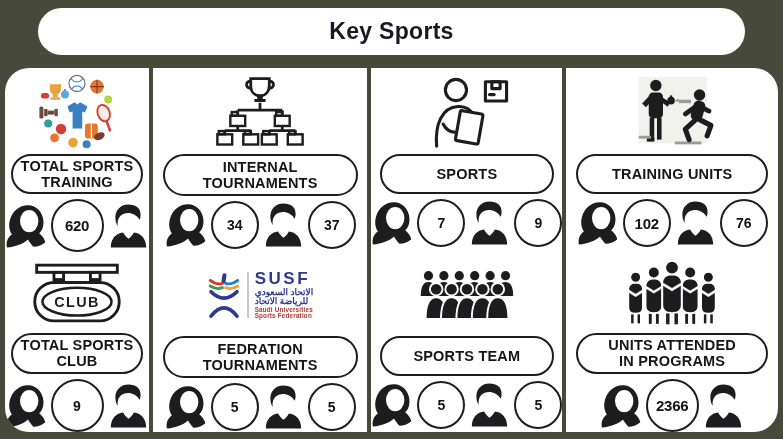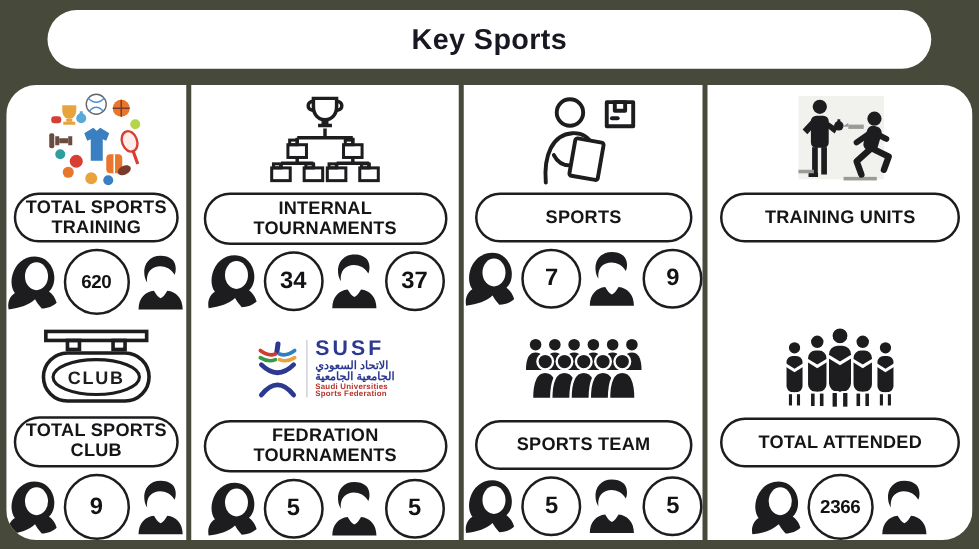--- a/index.html
+++ b/index.html
@@ -26,21 +26,21 @@
   .icon-wrap{height:78px;display:flex;align-items:center;justify-content:flex-start;}
 
   .label-pill{width:91%;min-height:40px;border:2.6px solid var(--ink);border-radius:26px;
     background:var(--panel);display:flex;flex-direction:column;align-items:center;justify-content:center;
     padding:3px 6px;margin-top:2px;}
   .lbl{display:block;font-weight:800;font-size:14.5px;line-height:1.12;letter-spacing:.2px;text-align:center;color:#151517;}
 
   .stats{display:flex;align-items:center;justify-content:center;gap:3px;margin-top:5px;}
   .figure{width:43px;height:46px;display:block;}
   .num-circle{width:48px;height:48px;border:2.6px solid var(--ink);border-radius:50%;background:var(--panel);
-    display:flex;align-items:center;justify-content:center;font-weight:800;font-size:19px;color:#131315;}
+    display:flex;align-items:center;justify-content:center;font-weight:800;font-size:14px;color:#131315;}
   .num-circle.shared{width:53px;height:53px;}
   .num-circle.wide{font-size:15px;letter-spacing:-.3px;}
 
   
   .susf{display:flex;align-items:center;gap:6px;}
   .susf-mark{width:34px;height:52px;}
   .susf-sep{width:1.5px;height:46px;background:#c7c7d4;}
   .susf-text{display:flex;flex-direction:column;align-items:flex-start;line-height:1.05;}
   .susf-acro{font-weight:800;font-size:17px;letter-spacing:2.5px;color:var(--susf-navy);}
   .susf-ar{font-size:9px;font-weight:700;color:var(--susf-navy);direction:rtl;width:100%;text-align:left;}
@@ -333,21 +333,21 @@
                 <path d="M23 13.5 Q30 16 38 10" stroke="#2e7fc2" stroke-width="3.6"></path>
                 <path d="M23 19 Q30 22 38 17" stroke="#e8a33d" stroke-width="3.6"></path>
                 <path d="M5 24 Q21 40 37 24" stroke="#2b3990" stroke-width="4.6"></path>
                 <path d="M5 54 Q21 34 37 54" stroke="#2b3990" stroke-width="4.6"></path>
               </g>
             </svg>
             <div class="susf-sep"></div>
             <div class="susf-text">
               <div class="susf-acro">SUSF</div>
               <div class="susf-ar">الاتحاد السعودي</div>
-              <div class="susf-ar">الجامعية الجامعية</div>
+              <div class="susf-ar">للرياضة الاتحاد</div>
               <div class="susf-en">Saudi Universities</div>
               <div class="susf-en">Sports Federation</div>
             </div>
           </div>
         </div>
         <div class="label-pill">
           <span class="lbl">FEDRATION</span>
           <span class="lbl">TOURNAMENTS</span>
         </div>
         <div class="stats">
@@ -412,29 +412,40 @@
       <div class="card">
         <div class="icon-wrap">
           <svg width="106" height="76" viewBox="0 0 110 80">
               <use href="#icon-training"></use>
             </svg>
         </div>
         <div class="label-pill">
           <span class="lbl">TRAINING UNITS</span>
           <span class="lbl"></span>
         </div>
+        <div class="stats">
+          <svg class="figure">
+              <use href="#icon-woman"></use>
+            </svg>
+          <span class="num-circle wide">102</span>
+          <svg class="figure">
+              <use href="#icon-man"></use>
+            </svg>
+          <span class="num-circle">76</span>
+        </div>
       </div>
       <div class="card">
         <div class="icon-wrap">
           <svg width="96" height="67" viewBox="0 0 100 70">
               <use href="#icon-attended"></use>
             </svg>
         </div>
         <div class="label-pill">
-          <span class="lbl">TOTAL ATTENDED</span>
+          <span class="lbl">UNITS ATTENDED</span>
+          <span class="lbl">IN PROGRAMS</span>
         </div>
         <div class="stats">
           <svg class="figure">
               <use href="#icon-woman"></use>
             </svg>
           <span class="num-circle shared wide">2366</span>
           <svg class="figure">
               <use href="#icon-man"></use>
             </svg>
         </div>

